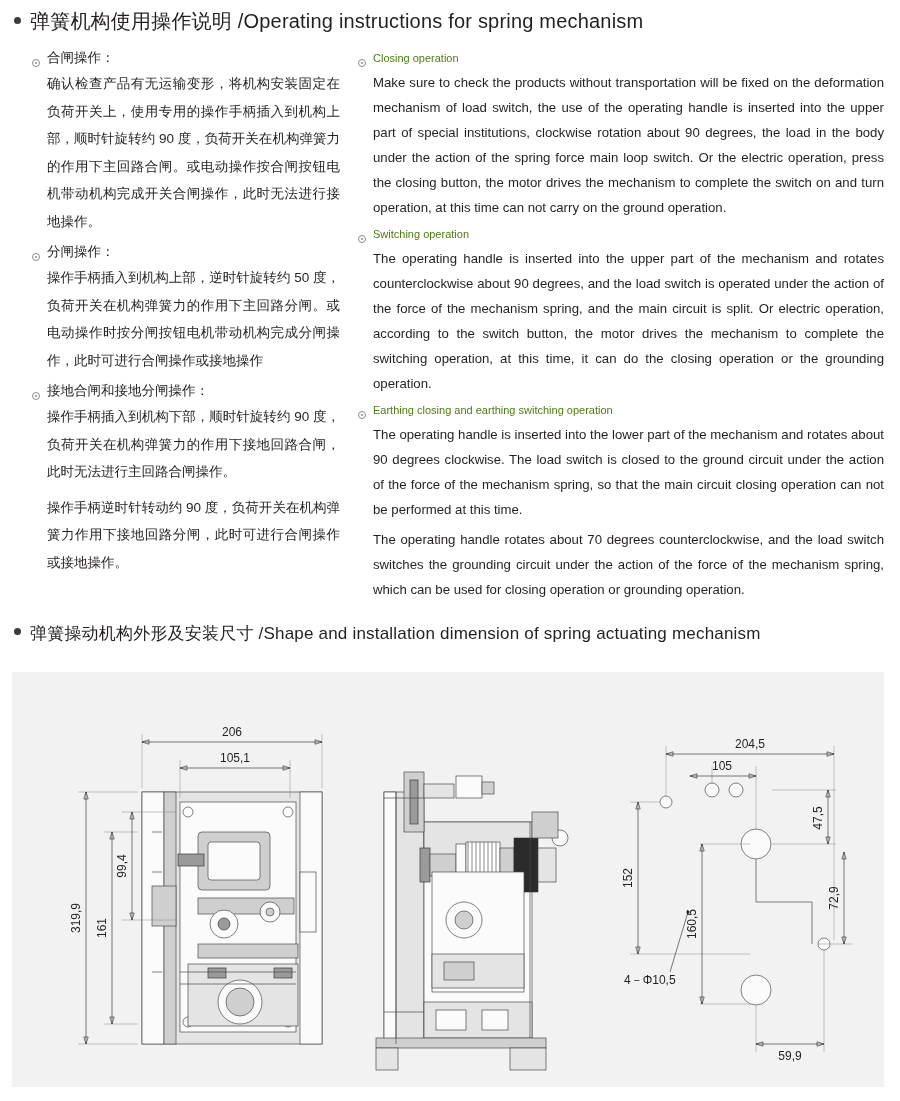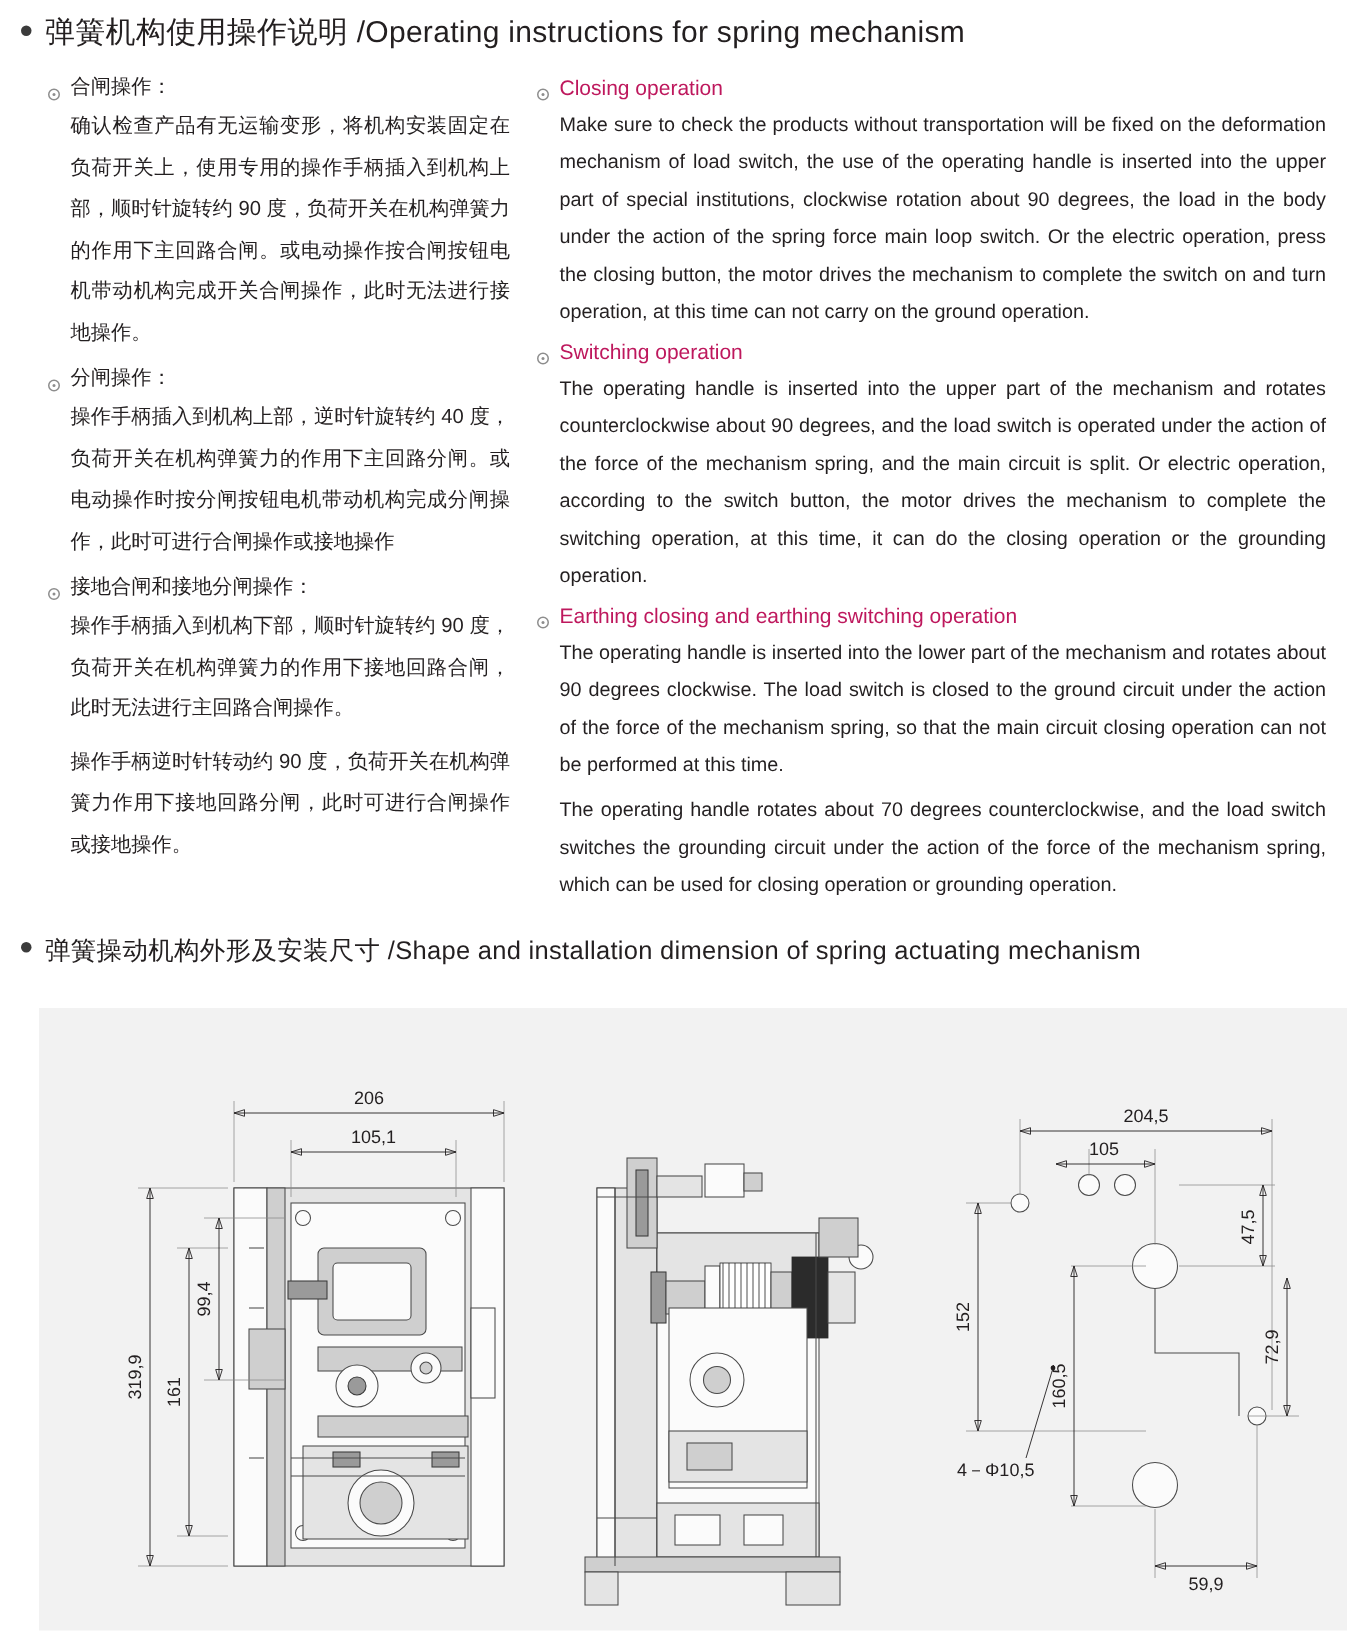--- a/index.html
+++ b/index.html
@@ -85,22 +85,22 @@
     height: 2px;
     border-radius: 50%;
     background: #8d8d8d;
   }
   .sub-head-text-cn {
     font-size: 13.5px;
     color: #231f20;
     line-height: 18px;
   }
   .sub-head-text-en {
-    font-size: 14px;
-    color: #be185d;
+    font-size: 11px;
+    color: #4d7c0f;
     line-height: 18px;
   }
 
   .para-cn {
     font-size: 13.5px;
     line-height: 27.5px;
     color: #231f20;
     margin: 0 4px 8px 15px;
     text-align: justify;
     text-justify: inter-ideograph;
@@ -120,21 +120,21 @@
     position: absolute;
     left: 14px;
     top: 622px;
     width: 886px;
     text-align: center;
   }
   #dim-block .section-title { font-size: 17px; }
 
   .figure-area {
     position: absolute;
-    left: 26px;
+    left: 12px;
     top: 672px;
     width: 872px;
     height: 415px;
     background: #f2f2f2;
   }
 
   svg.drawing {
     position: absolute;
     left: 0;
     top: 0;
@@ -174,21 +174,21 @@
           <span class="sub-head-text-cn">合闸操作：</span>
         </div>
         <p class="para-cn">确认检查产品有无运输变形，将机构安装固定在负荷开关上，使用专用的操作手柄插入到机构上部，顺时针旋转约 90 度，负荷开关在机构弹簧力的作用下主回路合闸。或电动操作按合闸按钮电机带动机构完成开关合闸操作，此时无法进行接地操作。</p>
       </div>
 
       <div class="group-cn">
         <div class="sub-head">
           <span class="ring"></span>
           <span class="sub-head-text-cn">分闸操作：</span>
         </div>
-        <p class="para-cn">操作手柄插入到机构上部，逆时针旋转约 40 度，负荷开关在机构弹簧力的作用下主回路分闸。或电动操作时按分闸按钮电机带动机构完成分闸操作，此时可进行合闸操作或接地操作</p>
+        <p class="para-cn">操作手柄插入到机构上部，逆时针旋转约 50 度，负荷开关在机构弹簧力的作用下主回路分闸。或电动操作时按分闸按钮电机带动机构完成分闸操作，此时可进行合闸操作或接地操作</p>
       </div>
 
       <div class="group-cn">
         <div class="sub-head">
           <span class="ring"></span>
           <span class="sub-head-text-cn">接地合闸和接地分闸操作：</span>
         </div>
         <p class="para-cn">操作手柄插入到机构下部，顺时针旋转约 90 度，负荷开关在机构弹簧力的作用下接地回路合闸，此时无法进行主回路合闸操作。</p>
         <p class="para-cn">操作手柄逆时针转动约 90 度，负荷开关在机构弹簧力作用下接地回路分闸，此时可进行合闸操作或接地操作。</p>
       </div>

